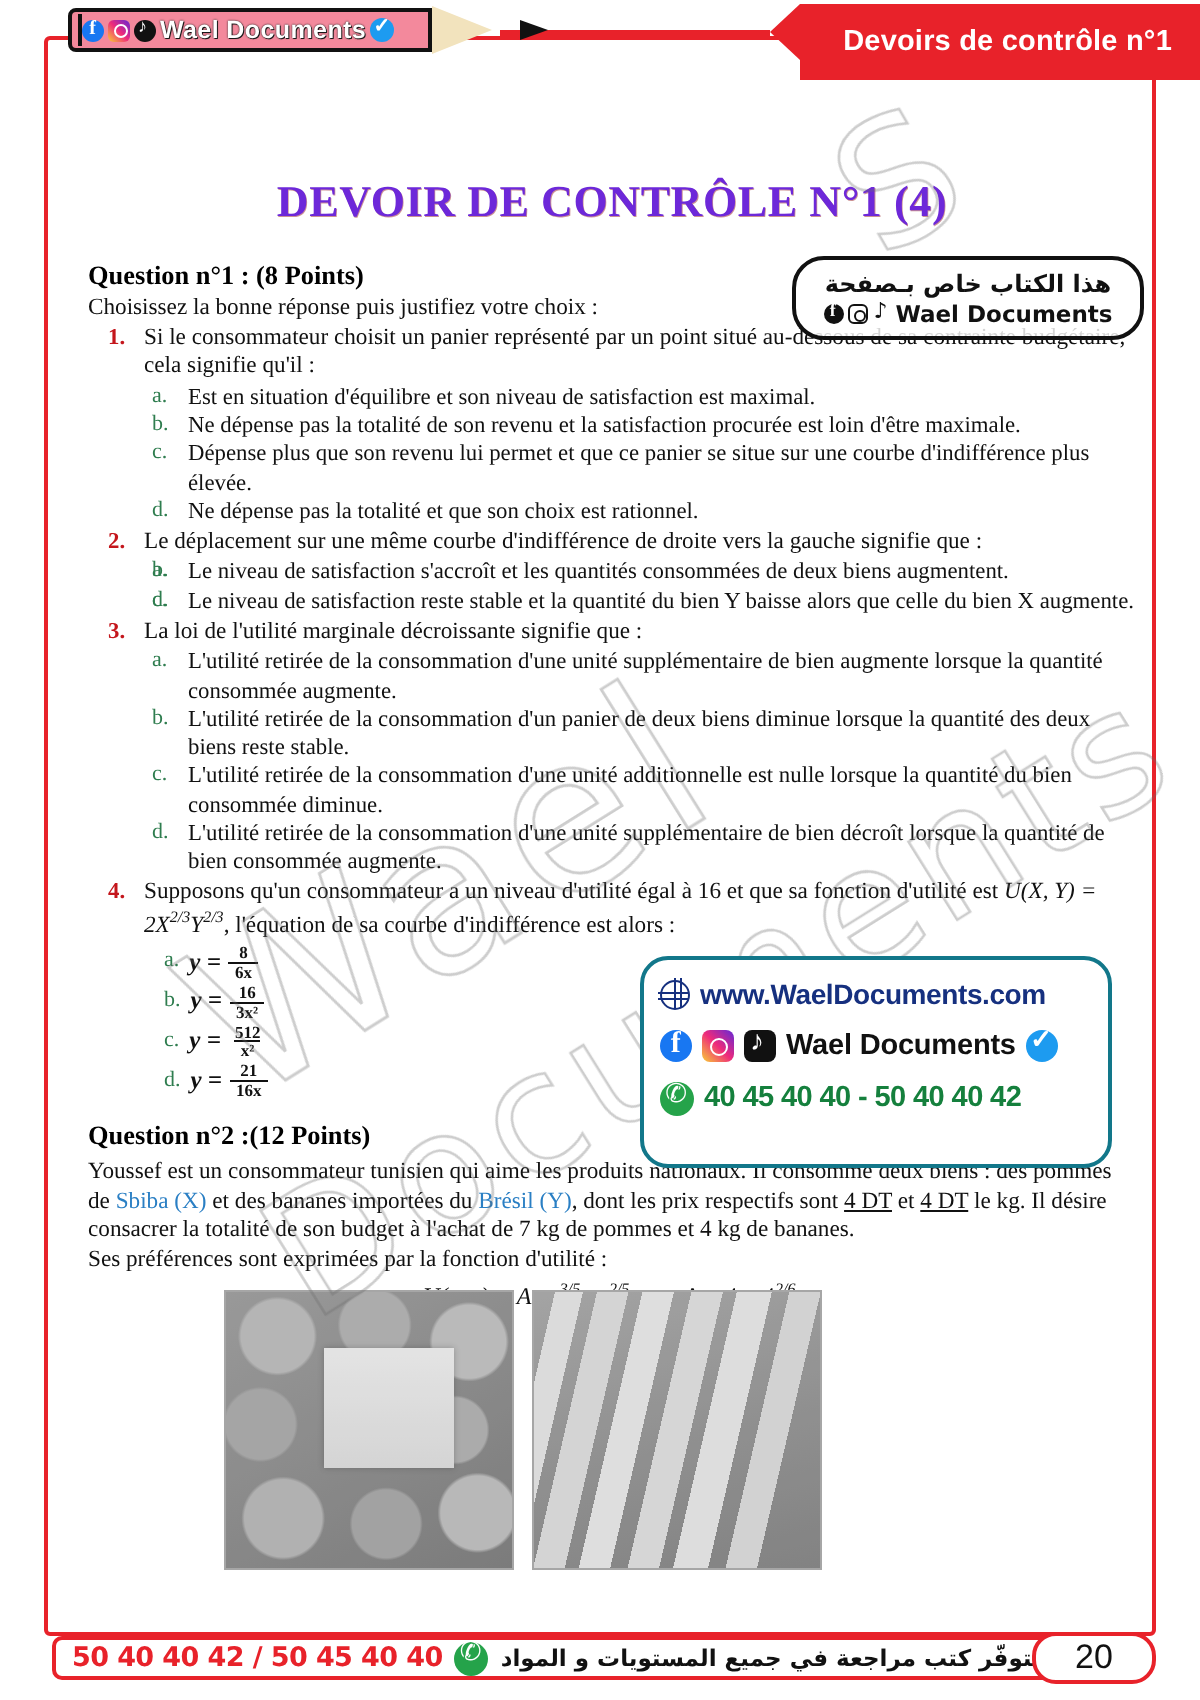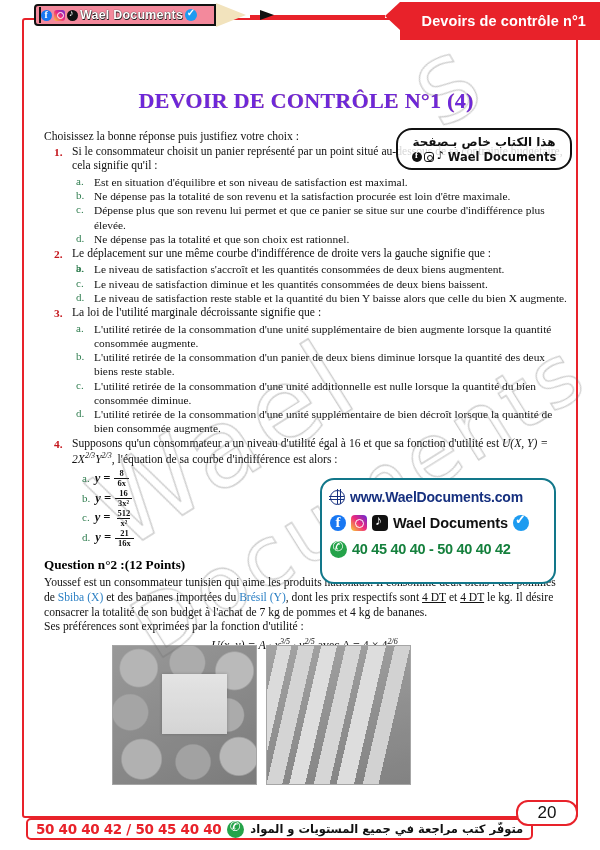--- a/index.html
+++ b/index.html
@@ -291,21 +291,21 @@
     padding:0 8px;
     font-family:"DejaVu Sans", sans-serif;
   }
   .footer-phone{ color:#e8222a; font-weight:bold; font-size:13.5px; letter-spacing:-.3px; }
   .footer-ar{ color:#111; font-weight:bold; font-size:11.5px; direction:rtl; }
   .footer-line{
     position:absolute; bottom:16px; left:360px; right:86px;
     height:2.4px; background:#e8222a;
   }
   .pagenum{
-    position:absolute; right:22px; bottom:20px;
+    position:absolute; right:22px; bottom:4px;
     width:62px; height:26px;
     border:2.4px solid #e8222a;
     border-radius:12px;
     background:#fff;
     display:flex; align-items:center; justify-content:center;
     font-family:"Liberation Sans", sans-serif;
     font-size:17px; color:#111;
   }
 </style>
 </head>
@@ -349,20 +349,21 @@
     <span class="si si-sm si-ig"></span>
     <span class="si si-sm si-tt"></span>
     <span>Wael Documents</span>
   </div>
 </div>
 
 <div class="doc">
 
   <div class="doc-title">DEVOIR DE CONTRÔLE N°1 (4)</div>
 
+  <div class="q-head">Question n°1 : (8 Points)</div>
   <div class="q-intro">Choisissez la bonne réponse puis justifiez votre choix :</div>
 
   <ol class="mainlist">
 
     <li>
       <span class="num">1.</span>
       <span>Si le consommateur choisit un panier représenté par un point situé au-dessous de sa contrainte budgétaire, cela signifie qu'il :</span>
       <ol class="sublist">
         <li>
           <span class="let">a.</span>
@@ -389,21 +390,20 @@
       <ol class="sublist">
         <li>
           <span class="let">a.</span>
         </li>
         <li>
           <span class="let">b.</span>
           <span>Le niveau de satisfaction s'accroît et les quantités consommées de deux biens augmentent.</span>
         </li>
         <li>
           <span class="let">c.</span>
-          <span>Le niveau de satisfaction diminue et les quantités consommées de deux biens baissent.</span>
         </li>
         <li>
           <span class="let">d.</span>
           <span>Le niveau de satisfaction reste stable et la quantité du bien Y baisse alors que celle du bien X augmente.</span>
         </li>
       </ol>
     </li>
 
     <li>
       <span class="num">3.</span>

